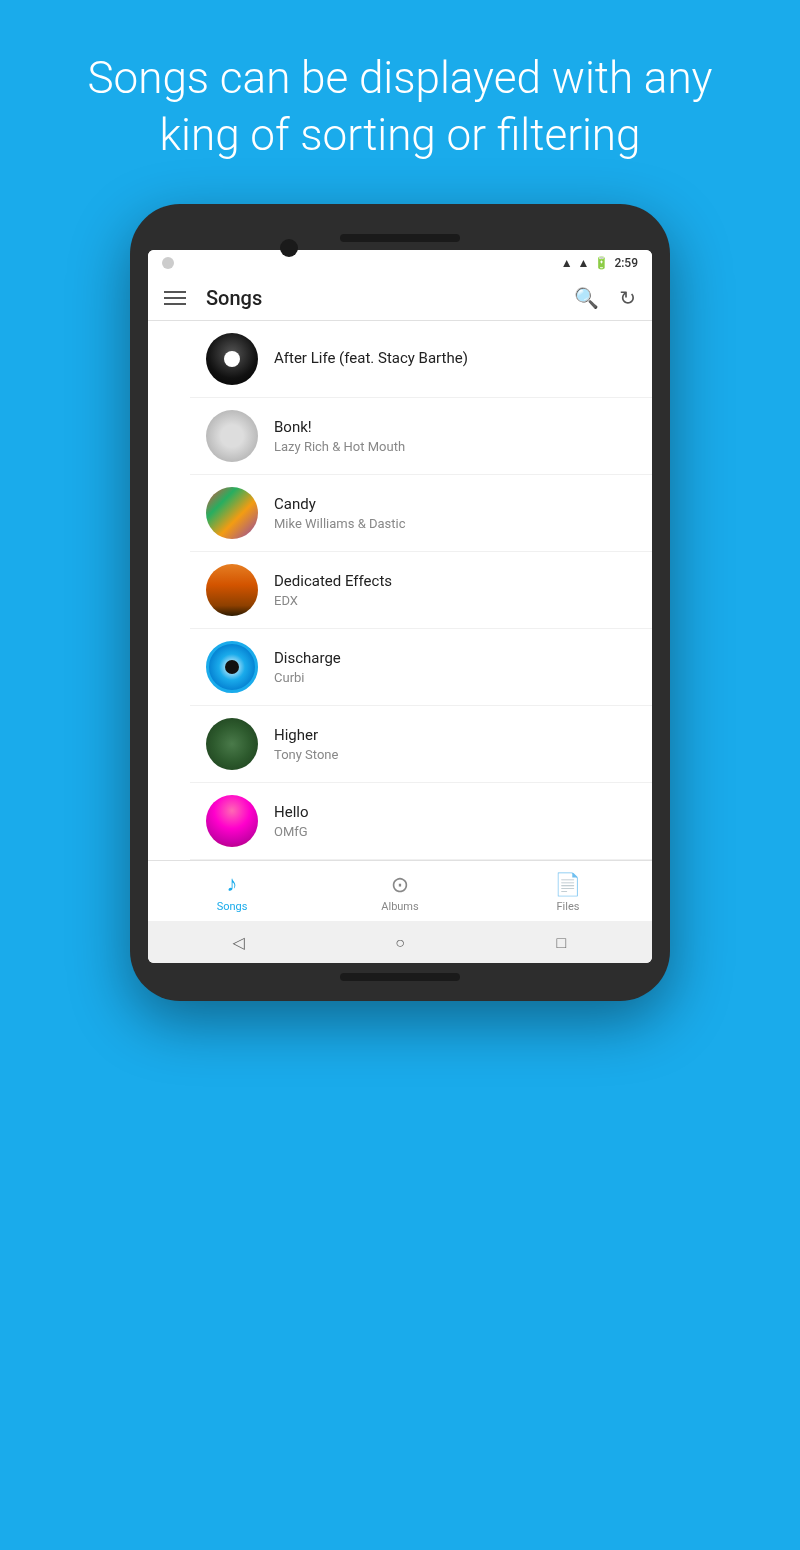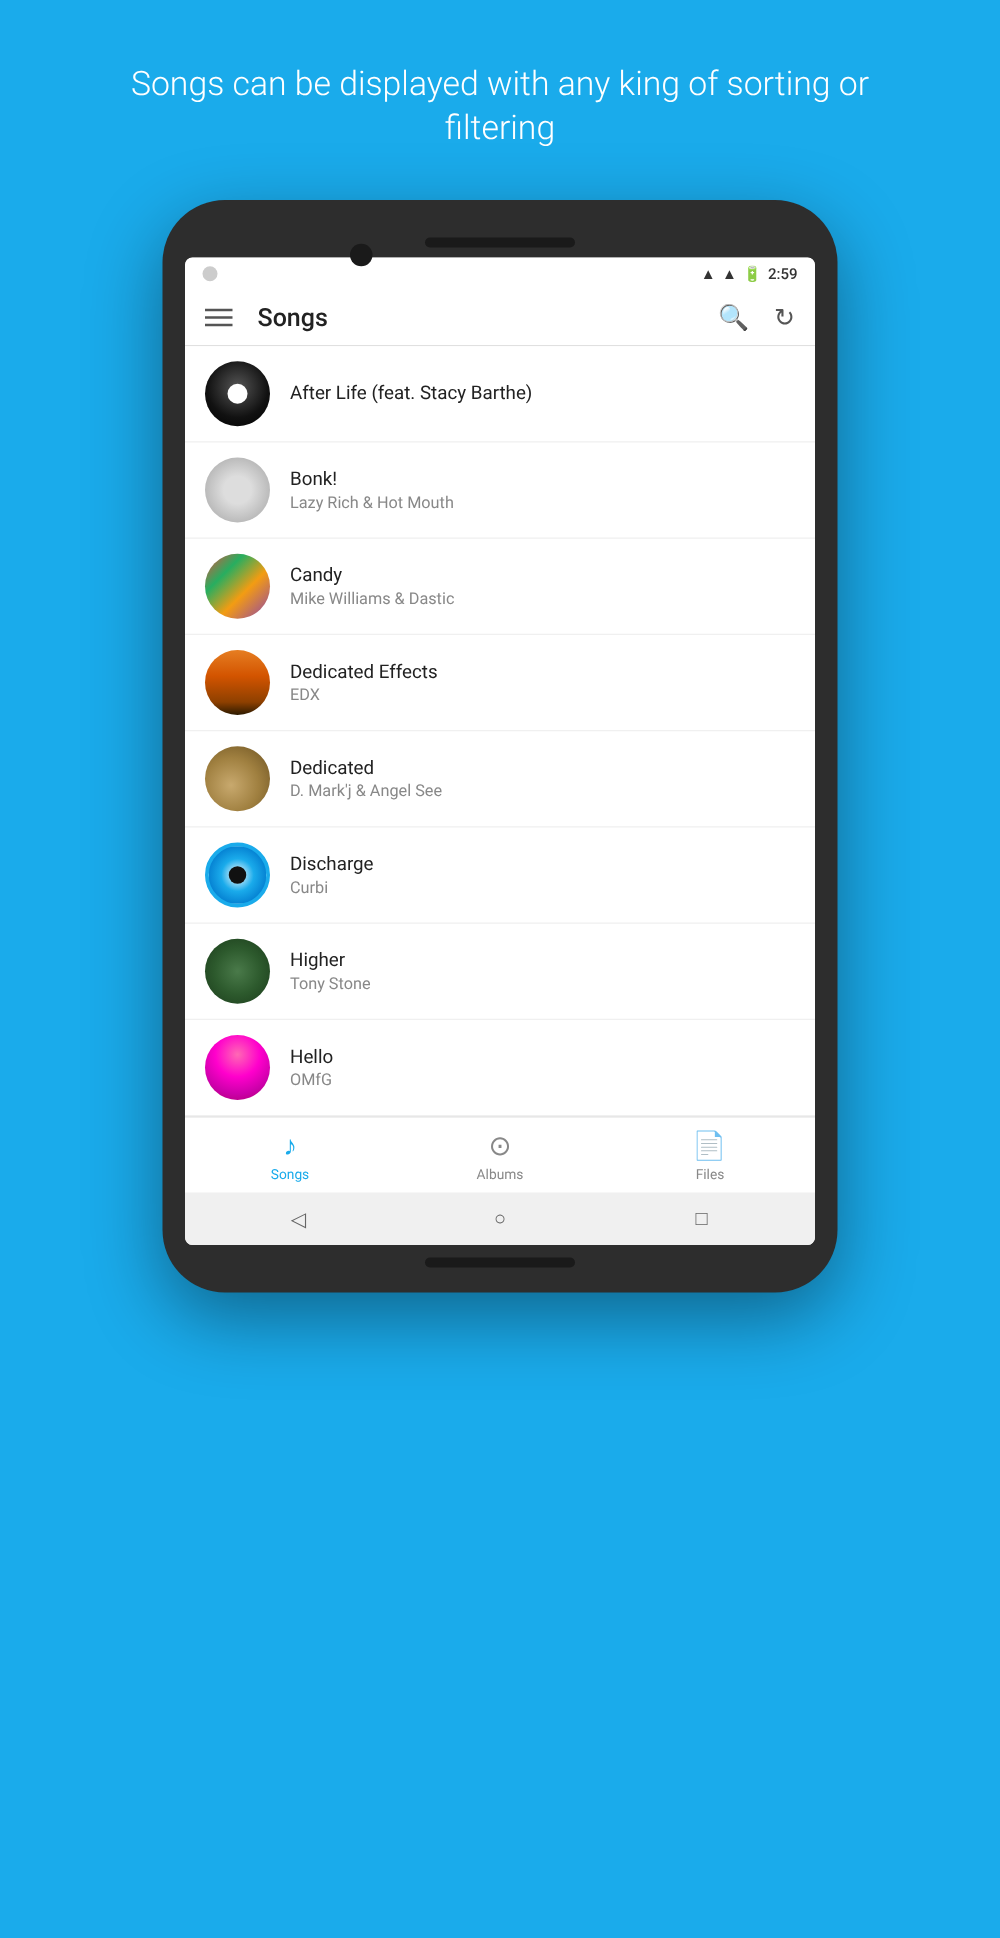--- a/index.html
+++ b/index.html
@@ -10,21 +10,21 @@
       background-color: #1AABEB;
       font-family: 'Roboto', Arial, sans-serif;
       display: flex;
       flex-direction: column;
       align-items: center;
       overflow: hidden;
     }
 
     .headline {
       color: white;
-      font-size: 27px;
+      font-size: 44px;
       font-weight: 300;
       text-align: center;
       padding: 50px 60px 40px;
       line-height: 1.3;
     }
 
     .phone-wrapper {
       width: 540px;
       background: #2d2d2d;
       border-radius: 50px;
@@ -124,20 +124,21 @@
 
     .icon-btn {
       cursor: pointer;
       color: #555;
       font-size: 20px;
     }
 
     
     .song-list {
       background: white;
+      margin-left: 42px;
     }
 
     .song-item {
       display: flex;
       align-items: center;
       padding: 12px 16px;
       border-bottom: 1px solid #f0f0f0;
       cursor: pointer;
     }
 
@@ -350,27 +351,20 @@
           </div>
         </div>
         <div class="song-item">
           <div class="album-art art-collateral"></div>
           <div class="song-info">
             <div class="song-title">Dedicated Effects</div>
             <div class="song-artist">EDX</div>
           </div>
         </div>
         <div class="song-item">
-          <div class="album-art art-dedicated"></div>
-          <div class="song-info">
-            <div class="song-title">Dedicated</div>
-            <div class="song-artist">D. Mark'j &amp; Angel See</div>
-          </div>
-        </div>
-        <div class="song-item">
           <div class="album-art art-discharge"></div>
           <div class="song-info">
             <div class="song-title">Discharge</div>
             <div class="song-artist">Curbi</div>
           </div>
         </div>
         <div class="song-item">
           <div class="album-art art-higher"></div>
           <div class="song-info">
             <div class="song-title">Higher</div>

